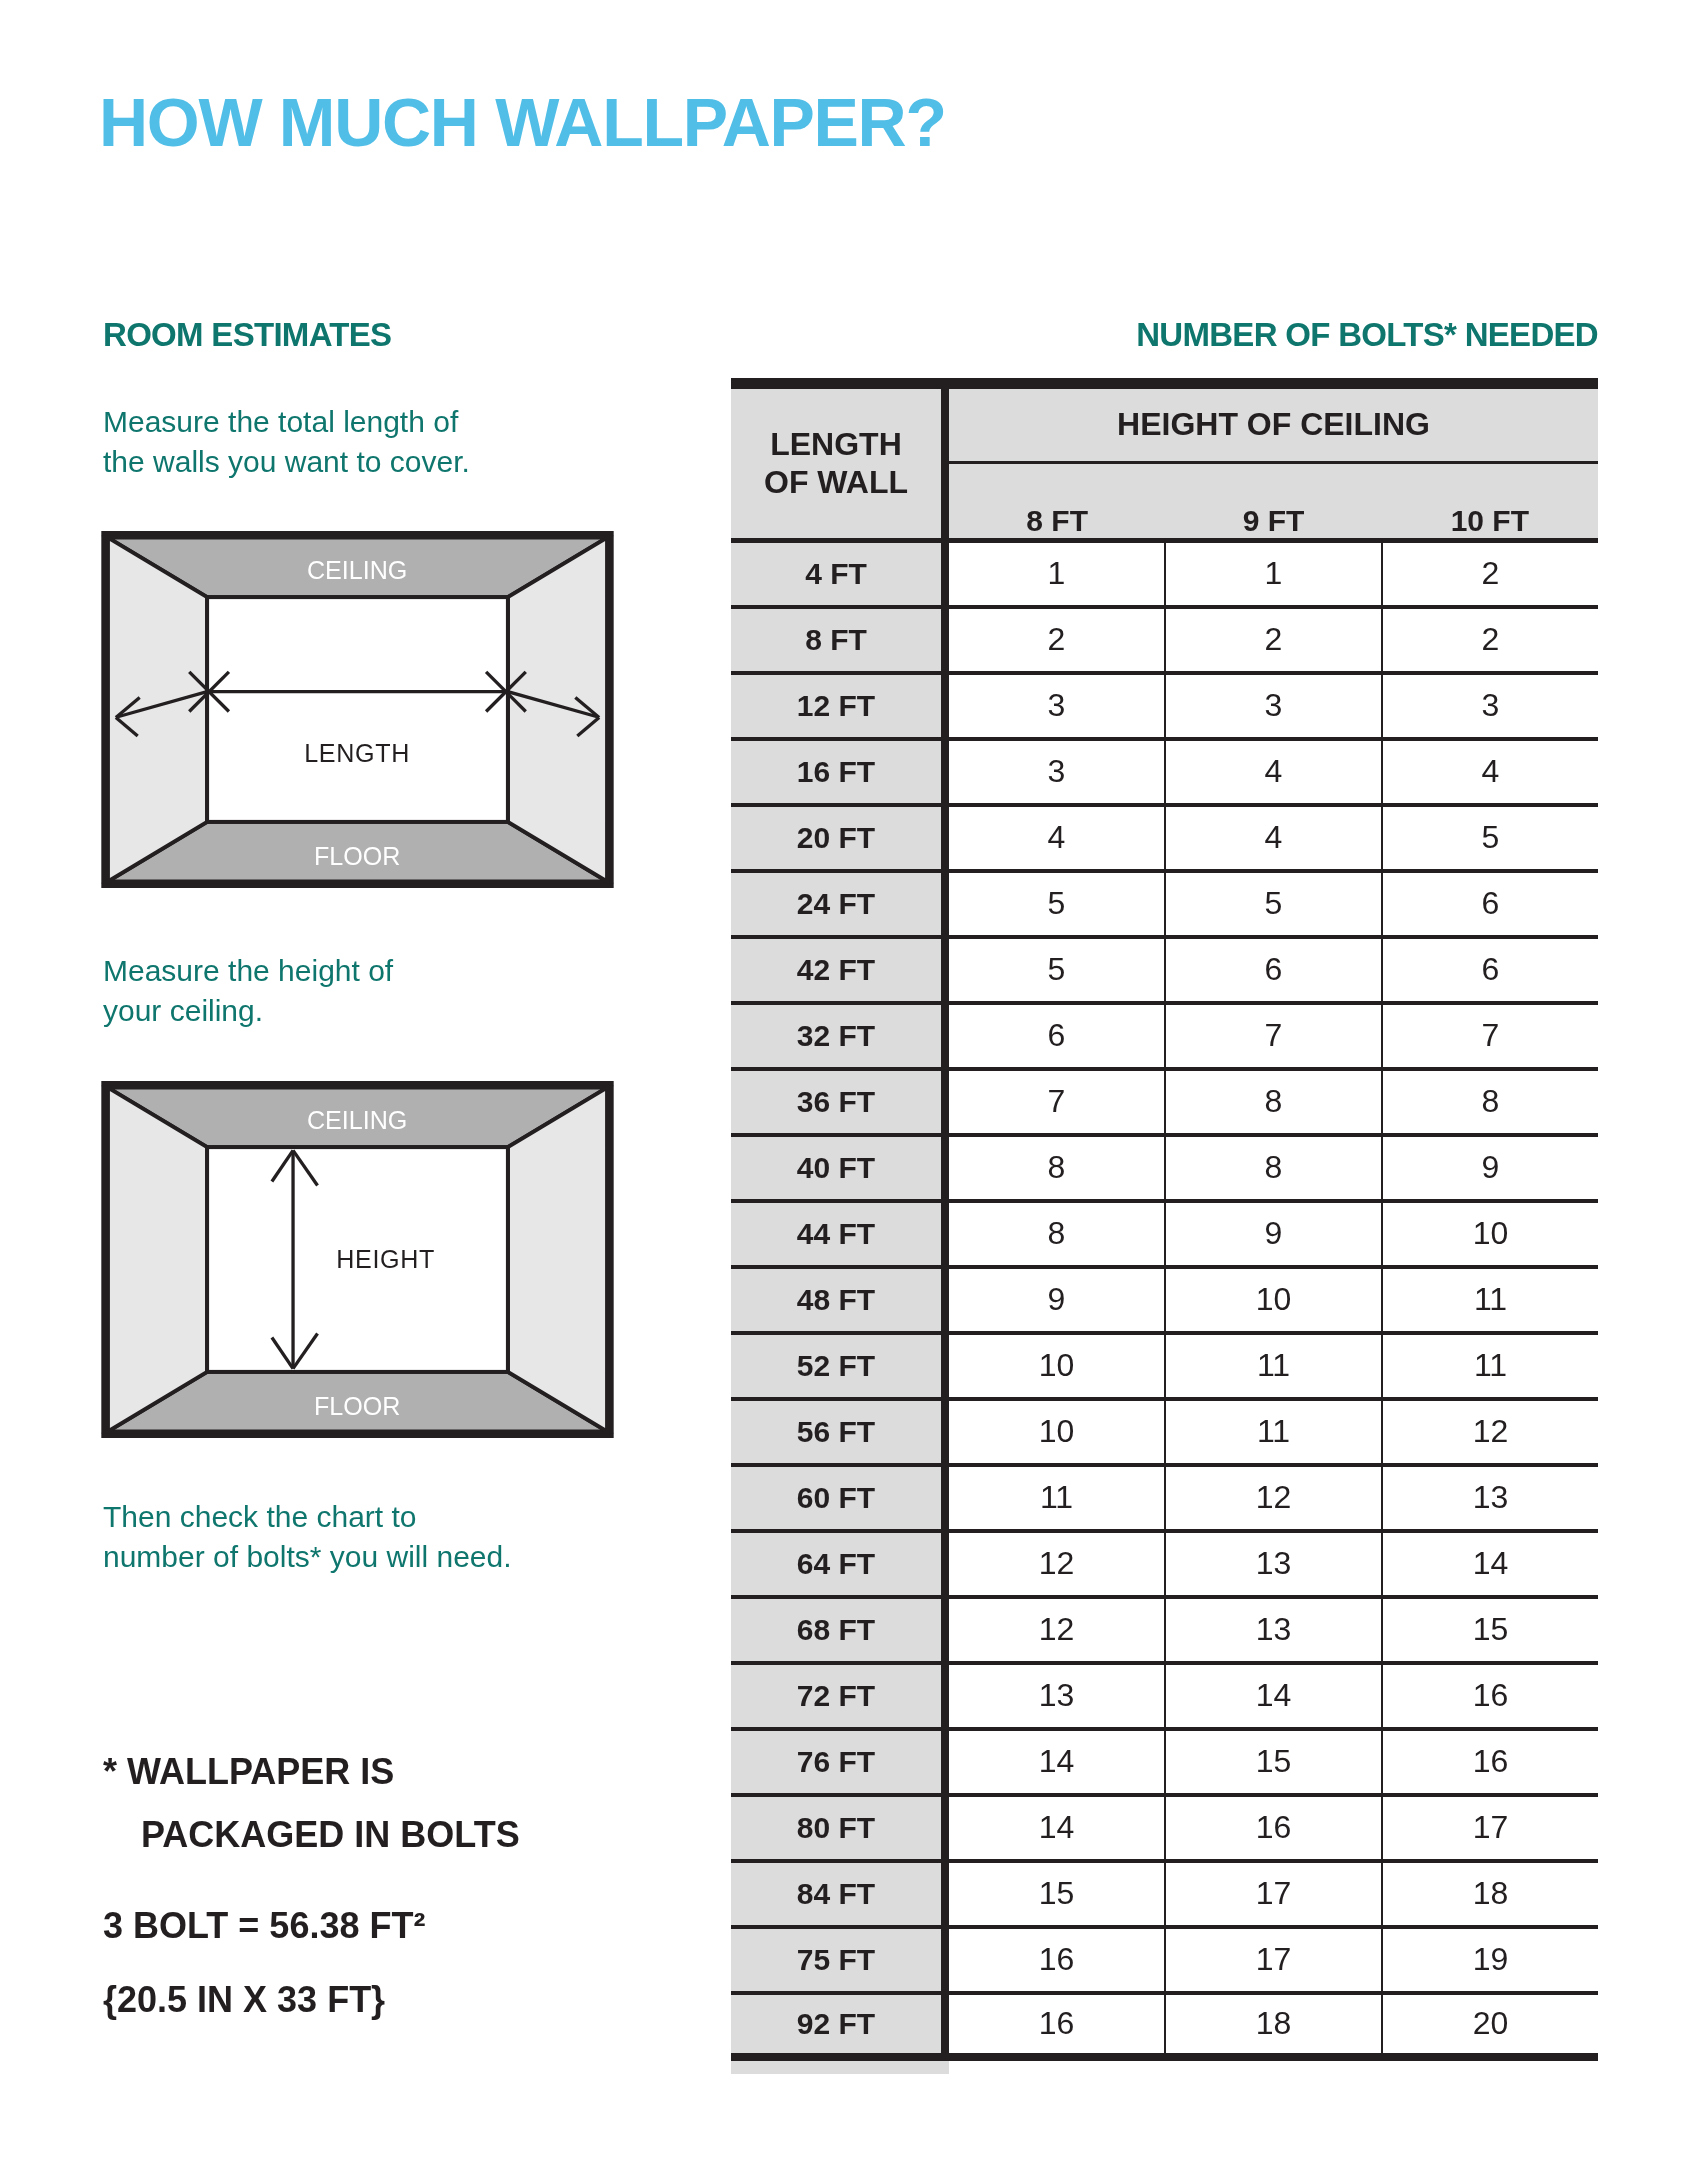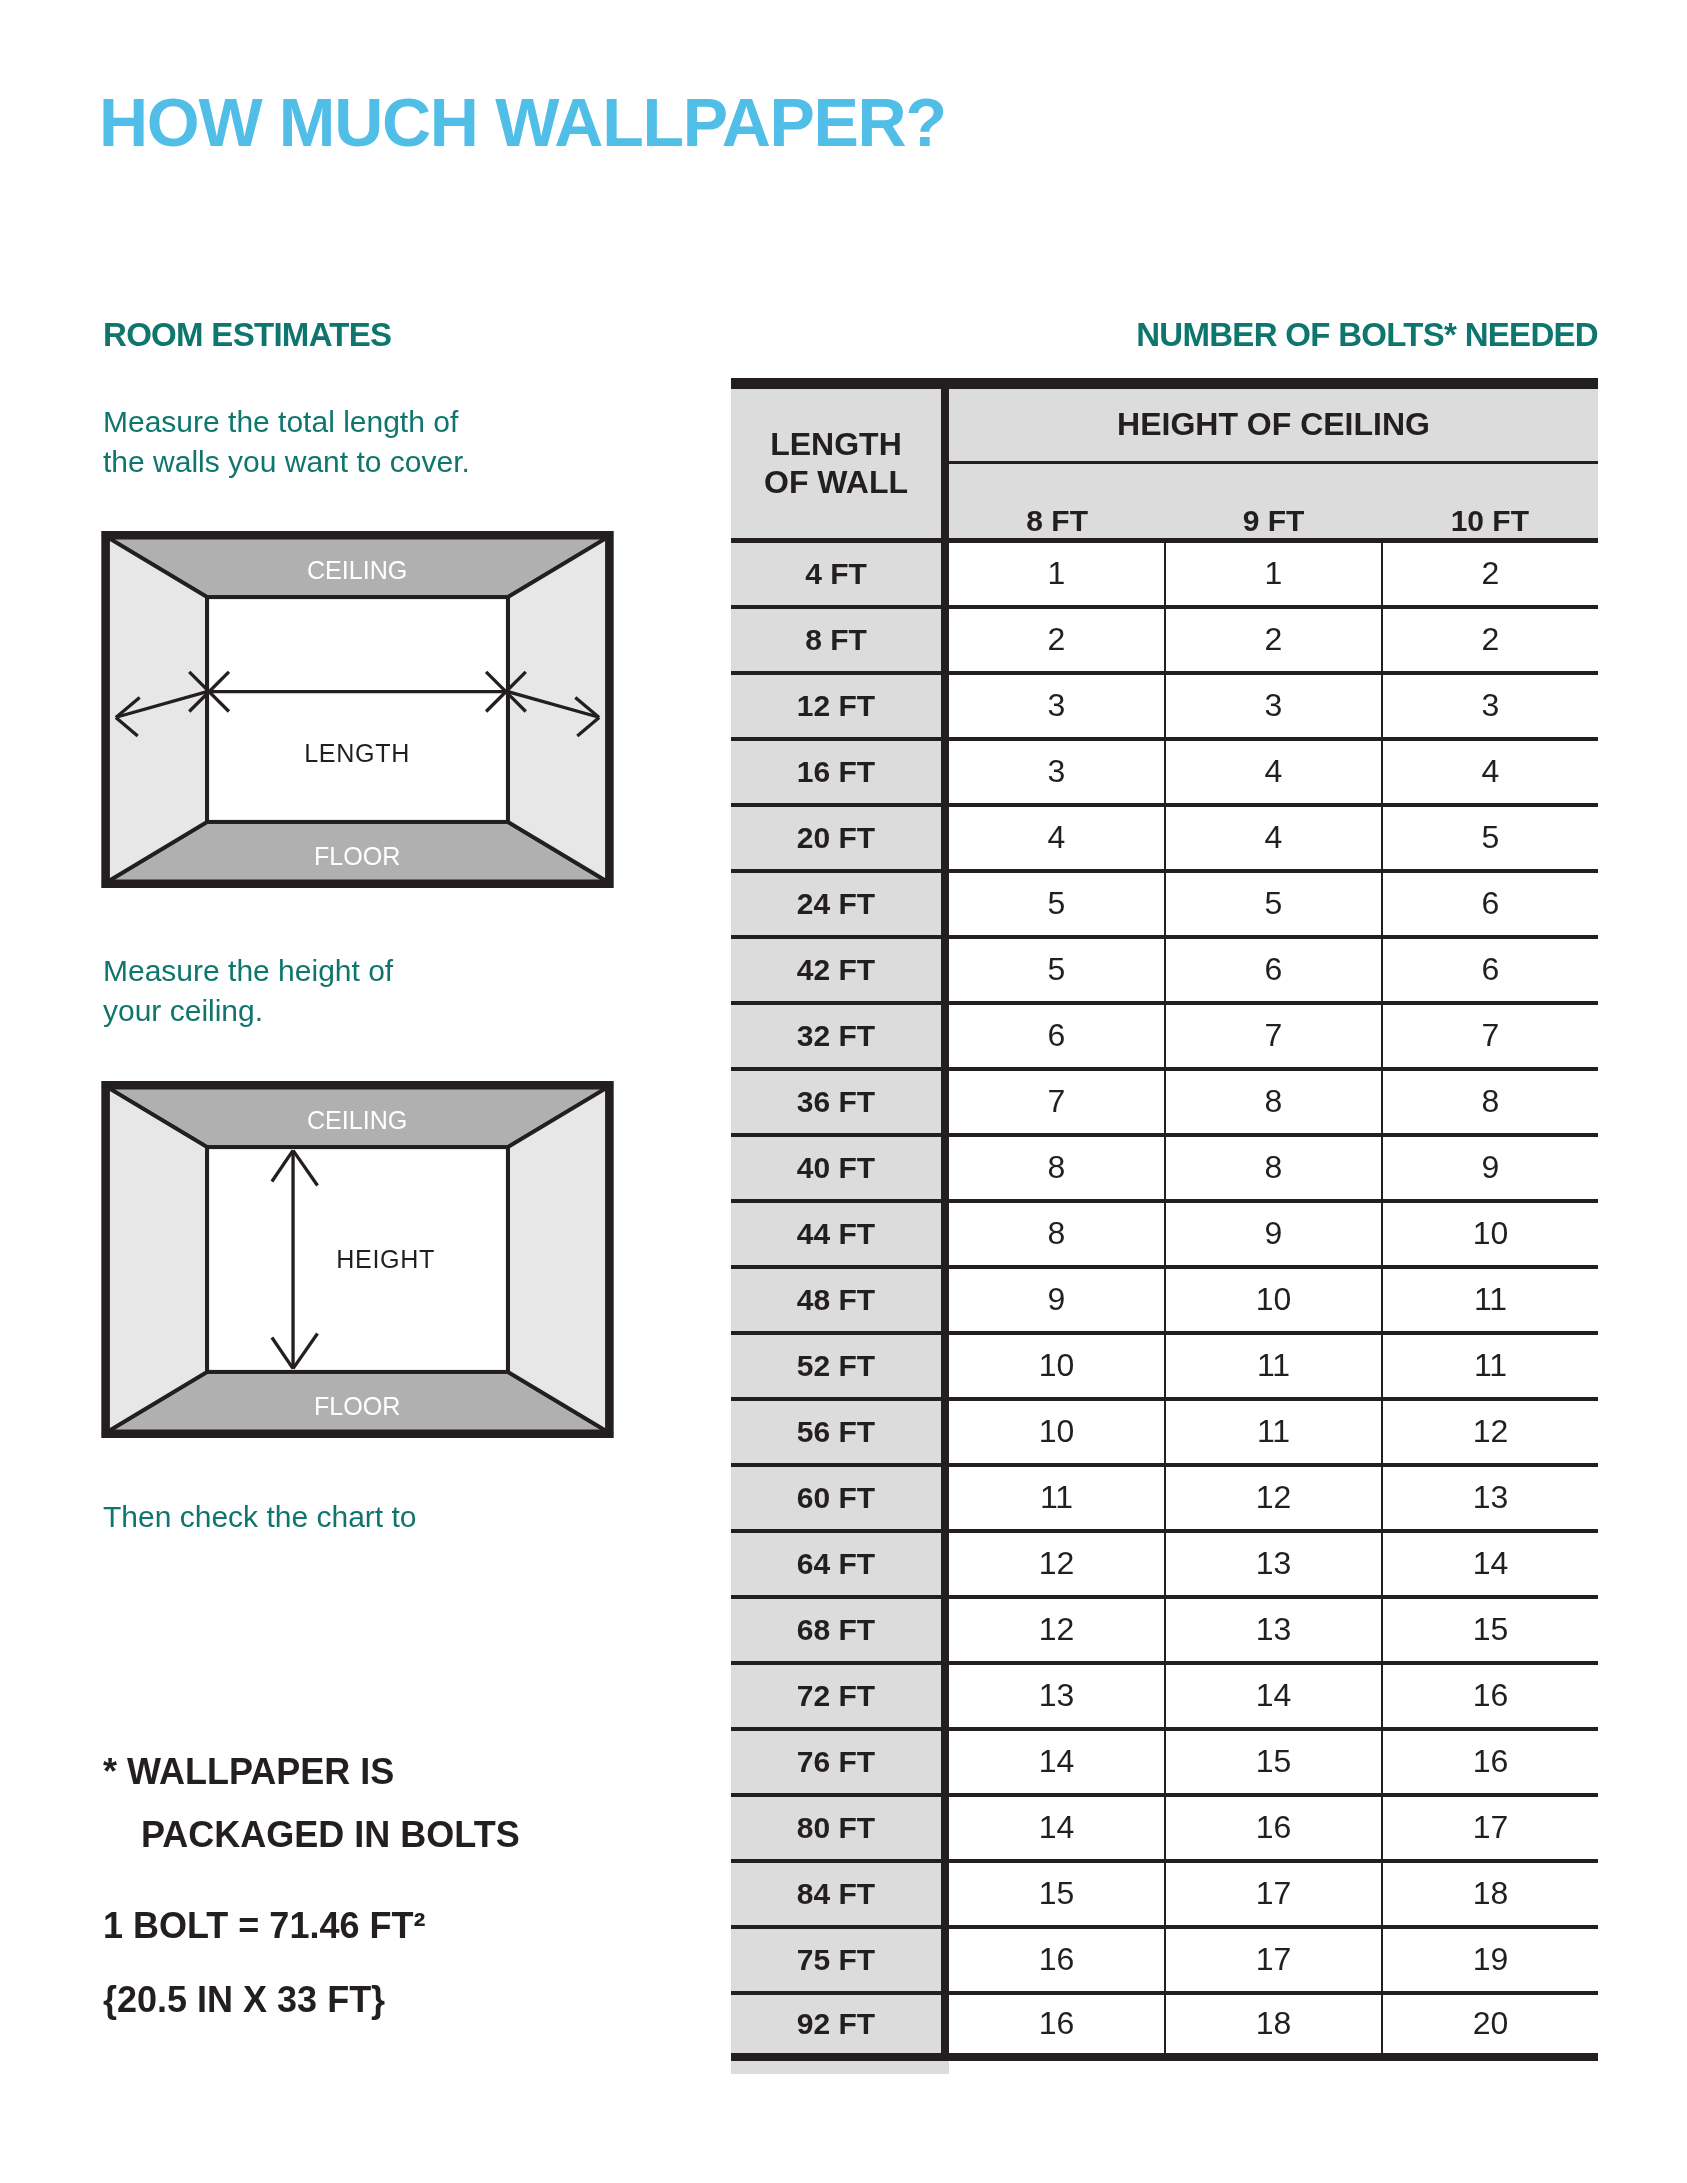--- a/index.html
+++ b/index.html
@@ -110,29 +110,30 @@
     <line x1="290" y1="435" x2="258" y2="388"></line>
     <line x1="290" y1="435" x2="327" y2="382"></line>
   </g>
   <text x="387" y="73" text-anchor="middle" font-size="38" fill="#ffffff">CEILING</text>
   <text x="387" y="505" text-anchor="middle" font-size="38" fill="#ffffff">FLOOR</text>
   <text x="430" y="283" text-anchor="middle" font-size="38" fill="#231F20" letter-spacing="1">HEIGHT</text>
 </svg>
 
 <div class="abs body-text" style="top:1497px;">
   <div>Then check the chart to</div>
+  <div>number of bolts* you will need.</div>
 </div>
 
 <div class="abs footnote">
   <div>* WALLPAPER IS</div>
   <div class="indent">PACKAGED IN BOLTS</div>
 </div>
 
 <div class="abs bolt-info">
-  <div>1 BOLT = 71.46 FT²</div>
+  <div>3 BOLT = 56.38 FT²</div>
   <div>{20.5 IN X 33 FT}</div>
 </div>
 
 <div class="abs section-heading table-heading">NUMBER OF BOLTS* NEEDED</div>
 
 <div class="abs bolt-table">
   <div class="topbar"></div>
   <div class="thead">
     <div class="corner">
       <div>LENGTH</div>

